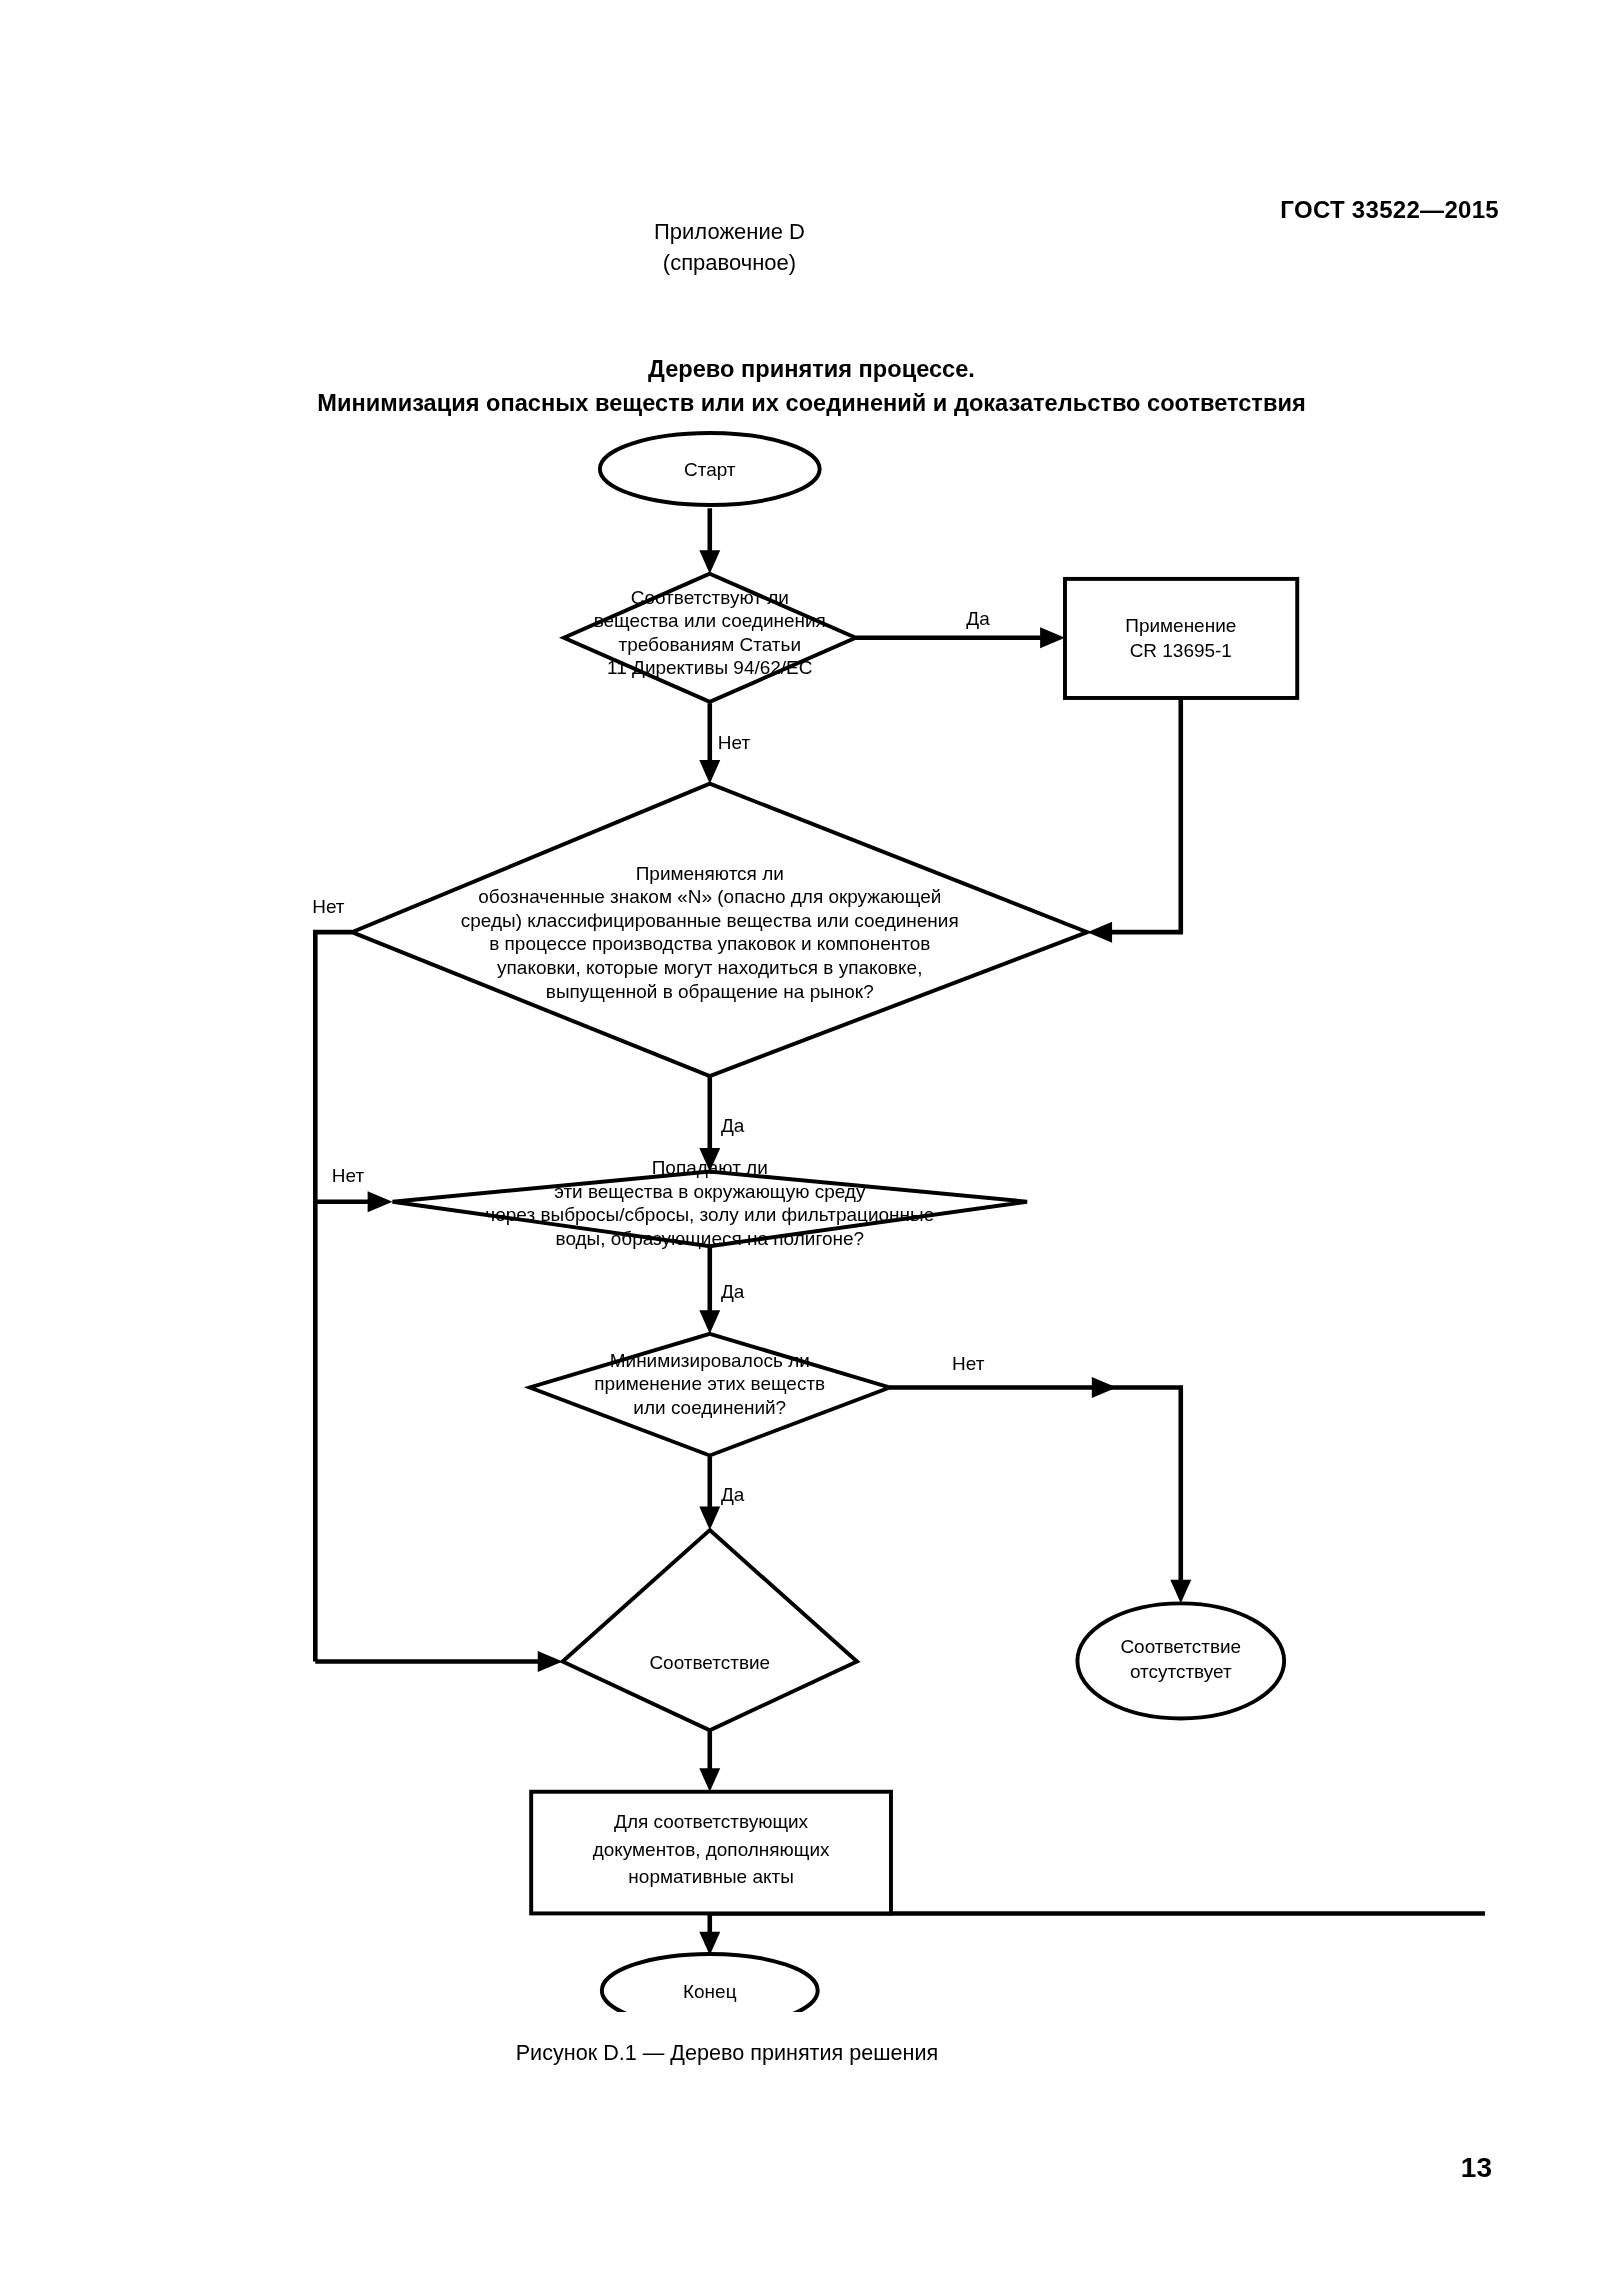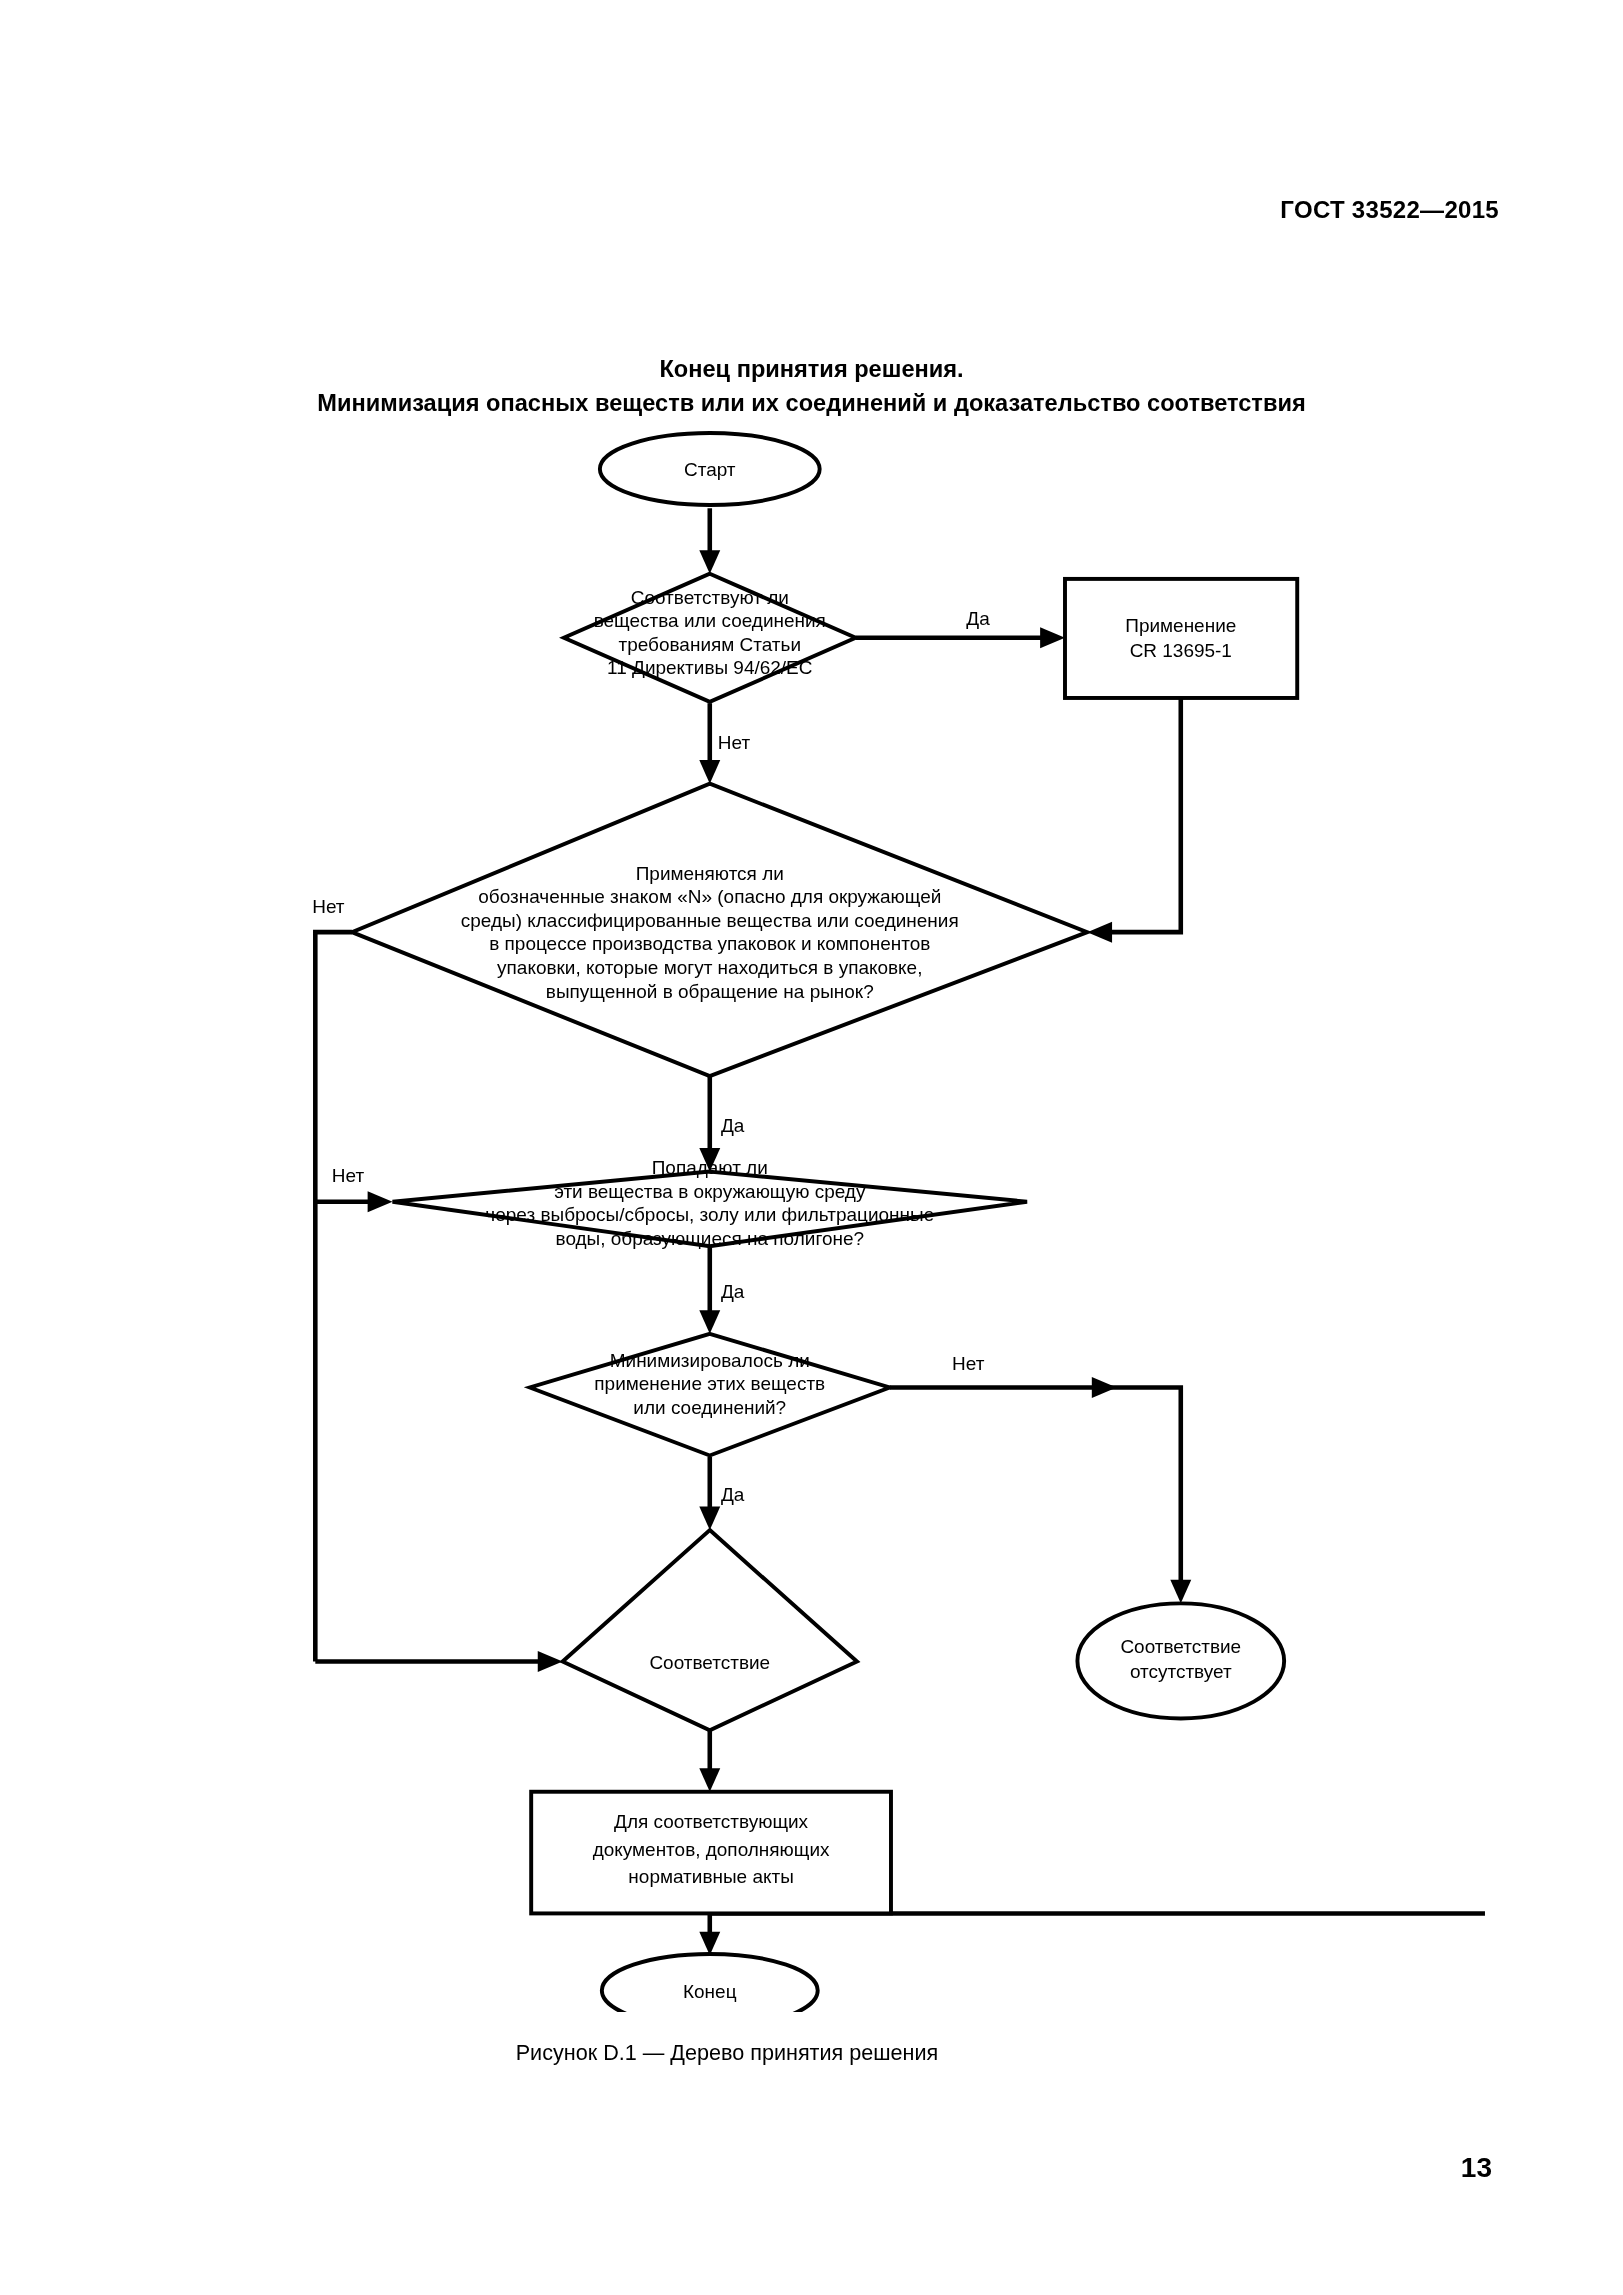--- a/index.html
+++ b/index.html
@@ -112,23 +112,27 @@
     font-weight: bold;
   }
 </style>
 </head>
 <body>
 
 <div class="page">
 
   <div id="doc-header">ГОСТ 33522—2015</div>
 
+  <div id="annex-block">
+    <span class="line">Приложение D</span>
+    <span class="line">(справочное)</span>
+  </div>
 
   <div id="fig-title">
-    <span class="line">Конец принятия решения.</span>
+    <span class="line">Дерево принятия процессе.</span>
     <span class="line">Минимизация опасных веществ или их соединений и доказательство соответствия</span>
   </div>
 
   <div id="flow-wrap">
     <svg id="flowchart" viewBox="0 0 2481 2420" xmlns="http://www.w3.org/2000/svg">
 
       <path class="conn" d="M 1085 122 L 1085 200"></path>
       <polygon class="head" points="1085,222 1069,186 1101,186"></polygon>
 
       <path class="conn" d="M 1308 320 L 1602 320"></path>

